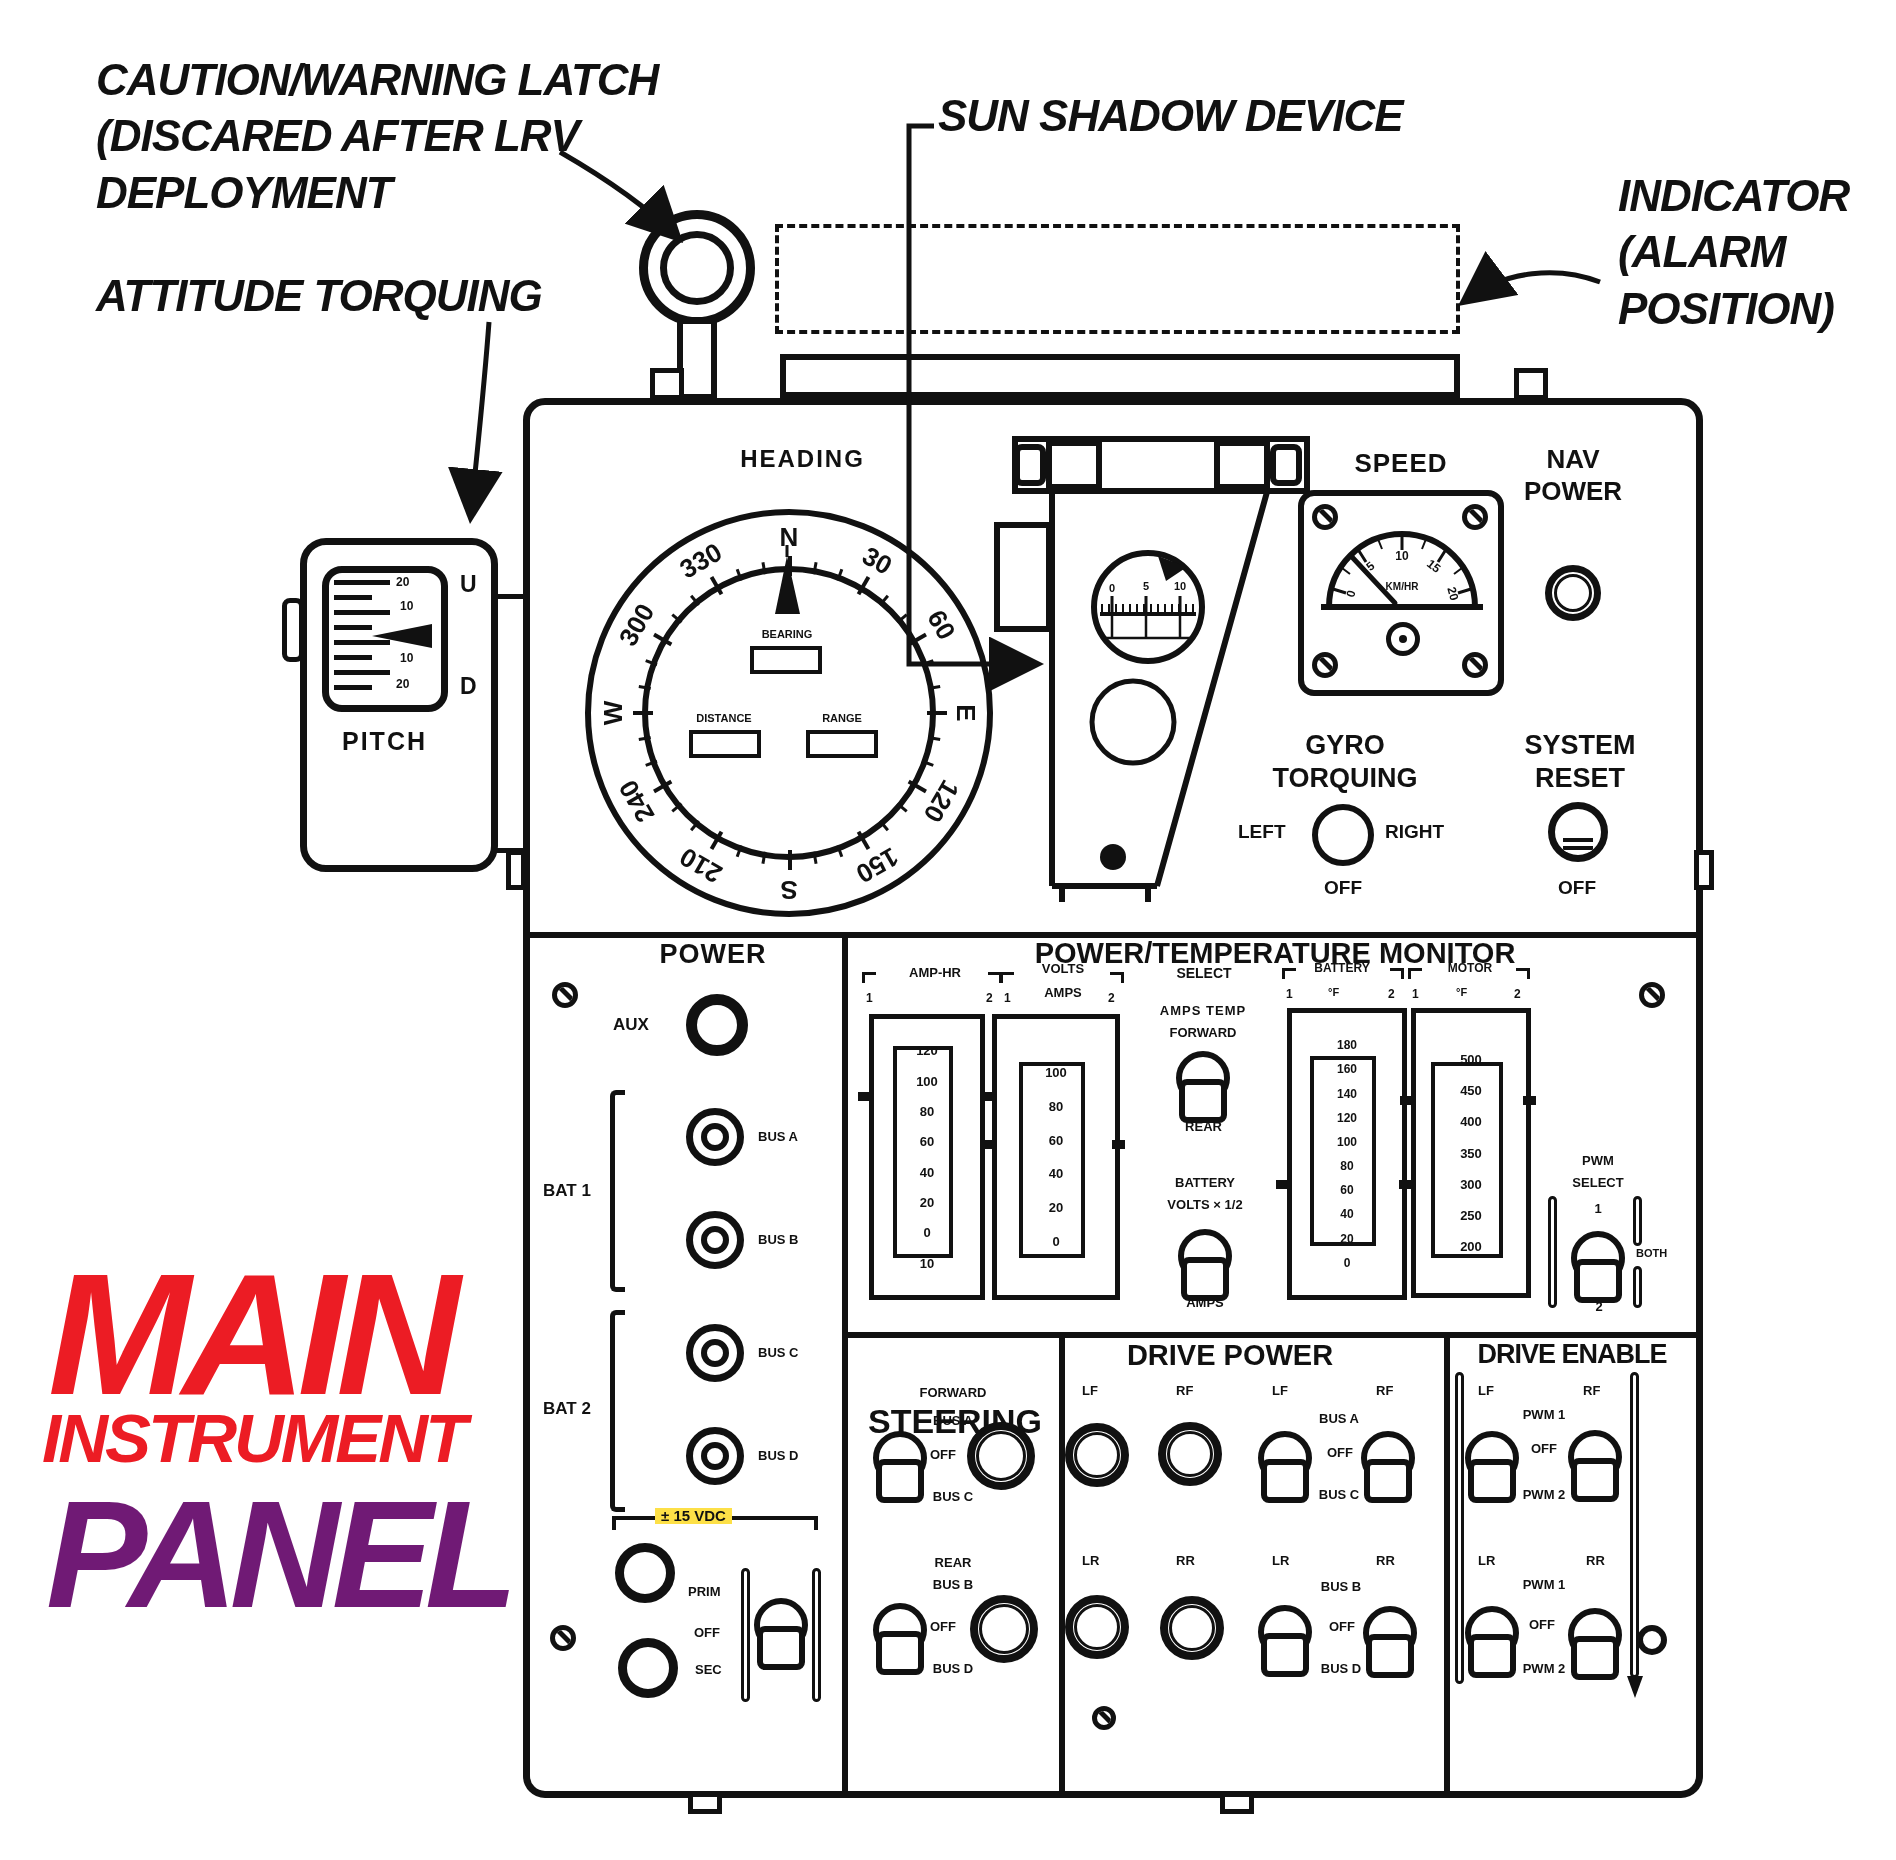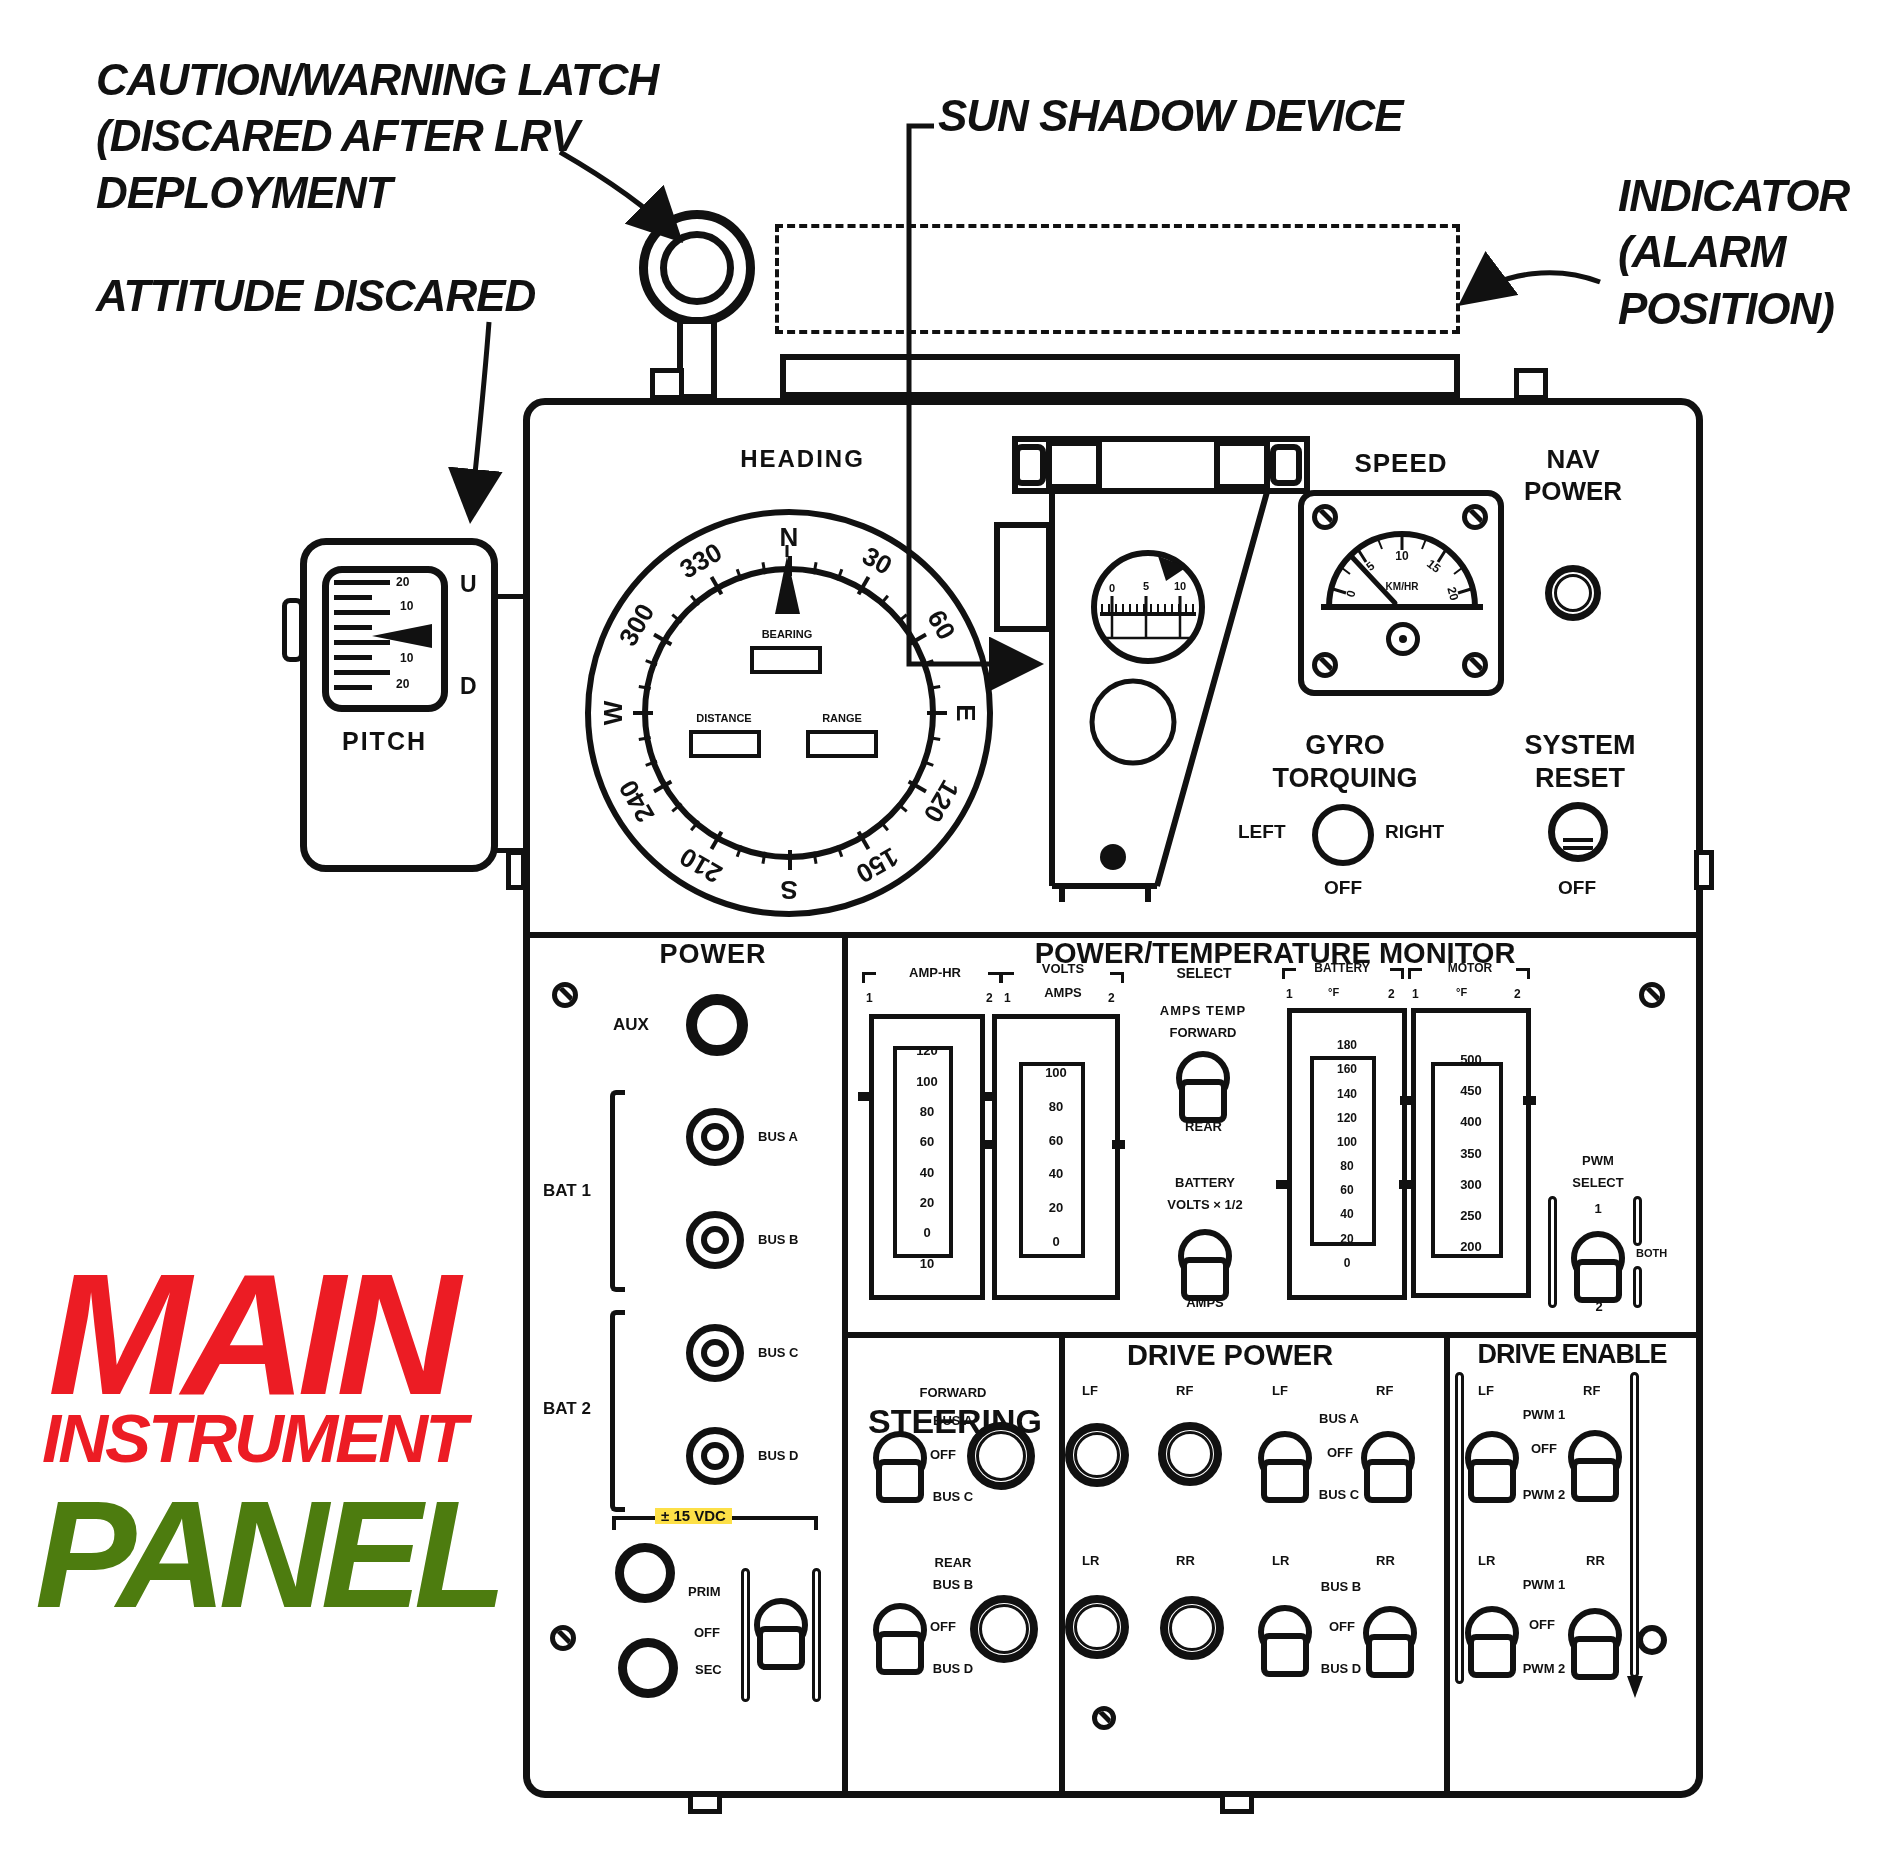--- a/index.html
+++ b/index.html
@@ -45,31 +45,31 @@
 </head>
 <body>
 
 <div id="stage">
 
   <div class="lbl callout" style="left:96px;top:52px">
     <div>CAUTION/WARNING LATCH</div>
     <div>(DISCARED AFTER LRV</div>
     <div>DEPLOYMENT</div>
   </div>
-  <div class="lbl callout" style="left:96px;top:268px">ATTITUDE DISCARED</div>
+  <div class="lbl callout" style="left:96px;top:268px">ATTITUDE TORQUING</div>
   <div class="lbl callout" style="left:938px;top:88px">SUN SHADOW DEVICE</div>
   <div class="lbl callout" style="left:1618px;top:168px">
     <div>INDICATOR</div>
     <div>(ALARM</div>
     <div>POSITION)</div>
   </div>
 
   <div class="stamp" style="left:48px;top:1248px;font-size:172px;letter-spacing:-9px;color:#ec1c24">MAIN</div>
   <div class="stamp" style="left:42px;top:1404px;font-size:69px;letter-spacing:-3px;color:#ec1c24">INSTRUMENT</div>
-  <div class="stamp" style="left:35px;top:1478px;font-size:152px;letter-spacing:-8px;color:#4d7c0f">PANEL</div>
+  <div class="stamp" style="left:46px;top:1478px;font-size:152px;letter-spacing:-8px;color:#701a75">PANEL</div>
 
   <div style="position:absolute;left:775px;top:224px;width:685px;height:110px;border:4px dashed #111"></div>
   <div class="box" style="left:780px;top:354px;width:680px;height:44px;border-width:6px"></div>
   <div class="circle" style="left:639px;top:210px;width:116px;height:116px;border-width:9px"></div>
   <div class="circle" style="left:660px;top:231px;width:74px;height:74px;border-width:7px"></div>
   <div class="box" style="left:677px;top:318px;width:40px;height:82px;border-width:6px"></div>
   <div class="box" style="left:650px;top:368px;width:34px;height:32px"></div>
   <div class="box" style="left:1514px;top:368px;width:34px;height:32px"></div>
 
   <div class="box" style="left:523px;top:398px;width:1180px;height:1400px;border-width:7px;border-radius:22px"></div>

